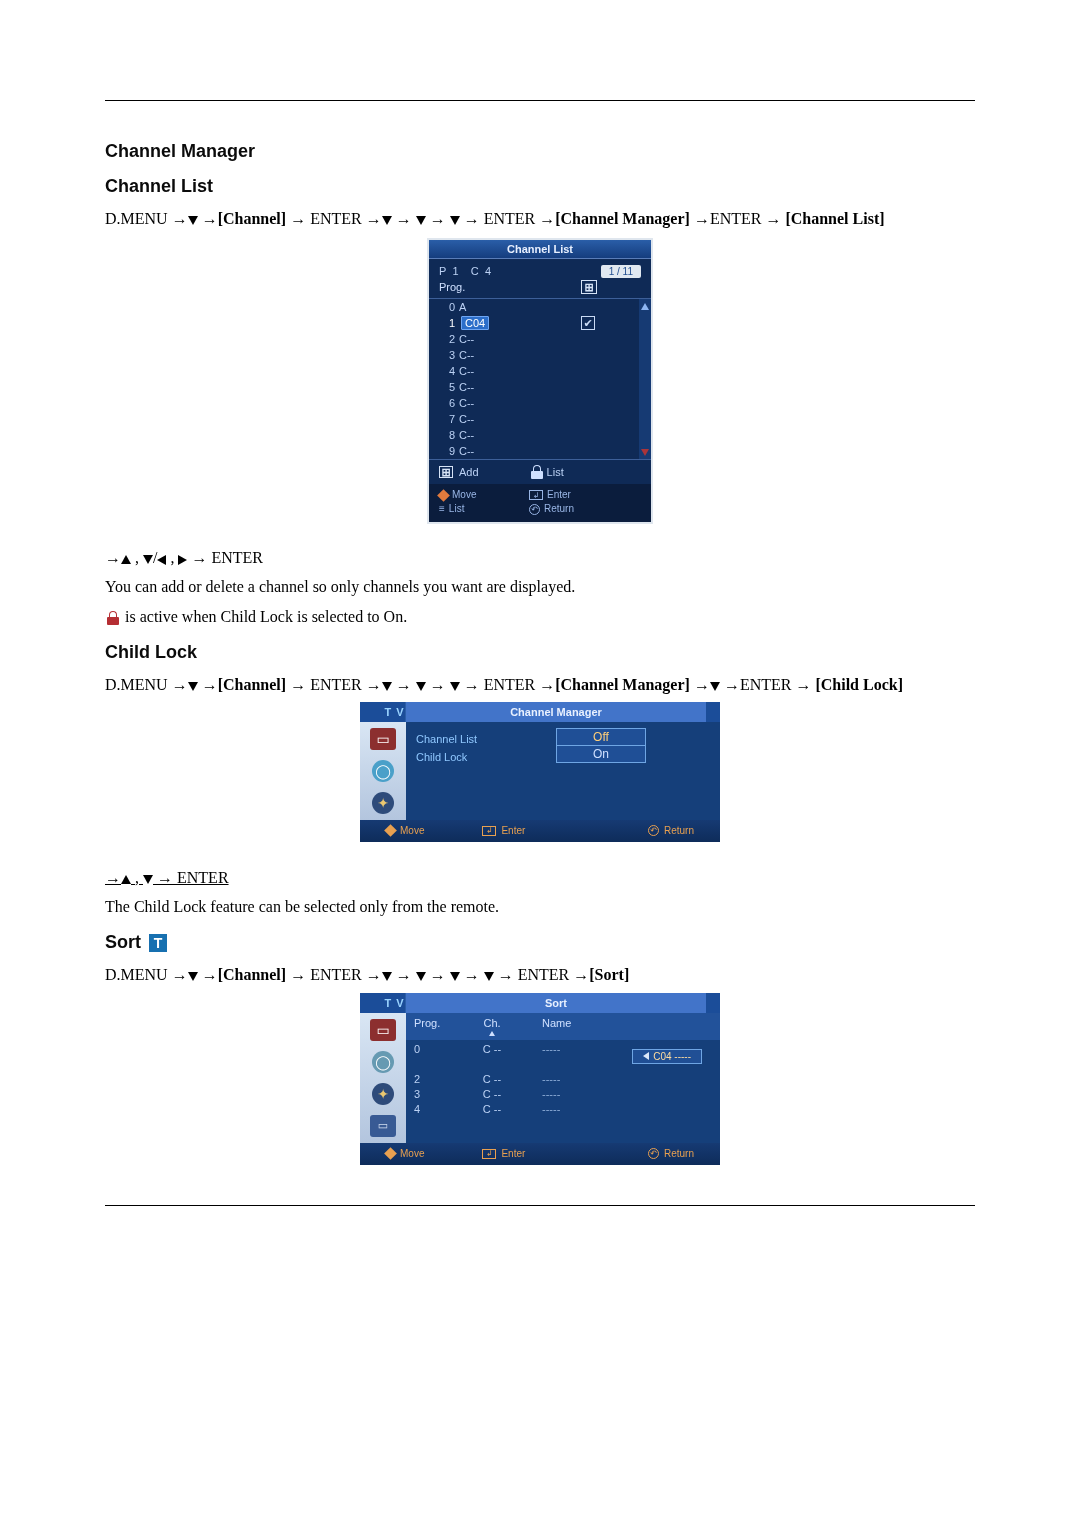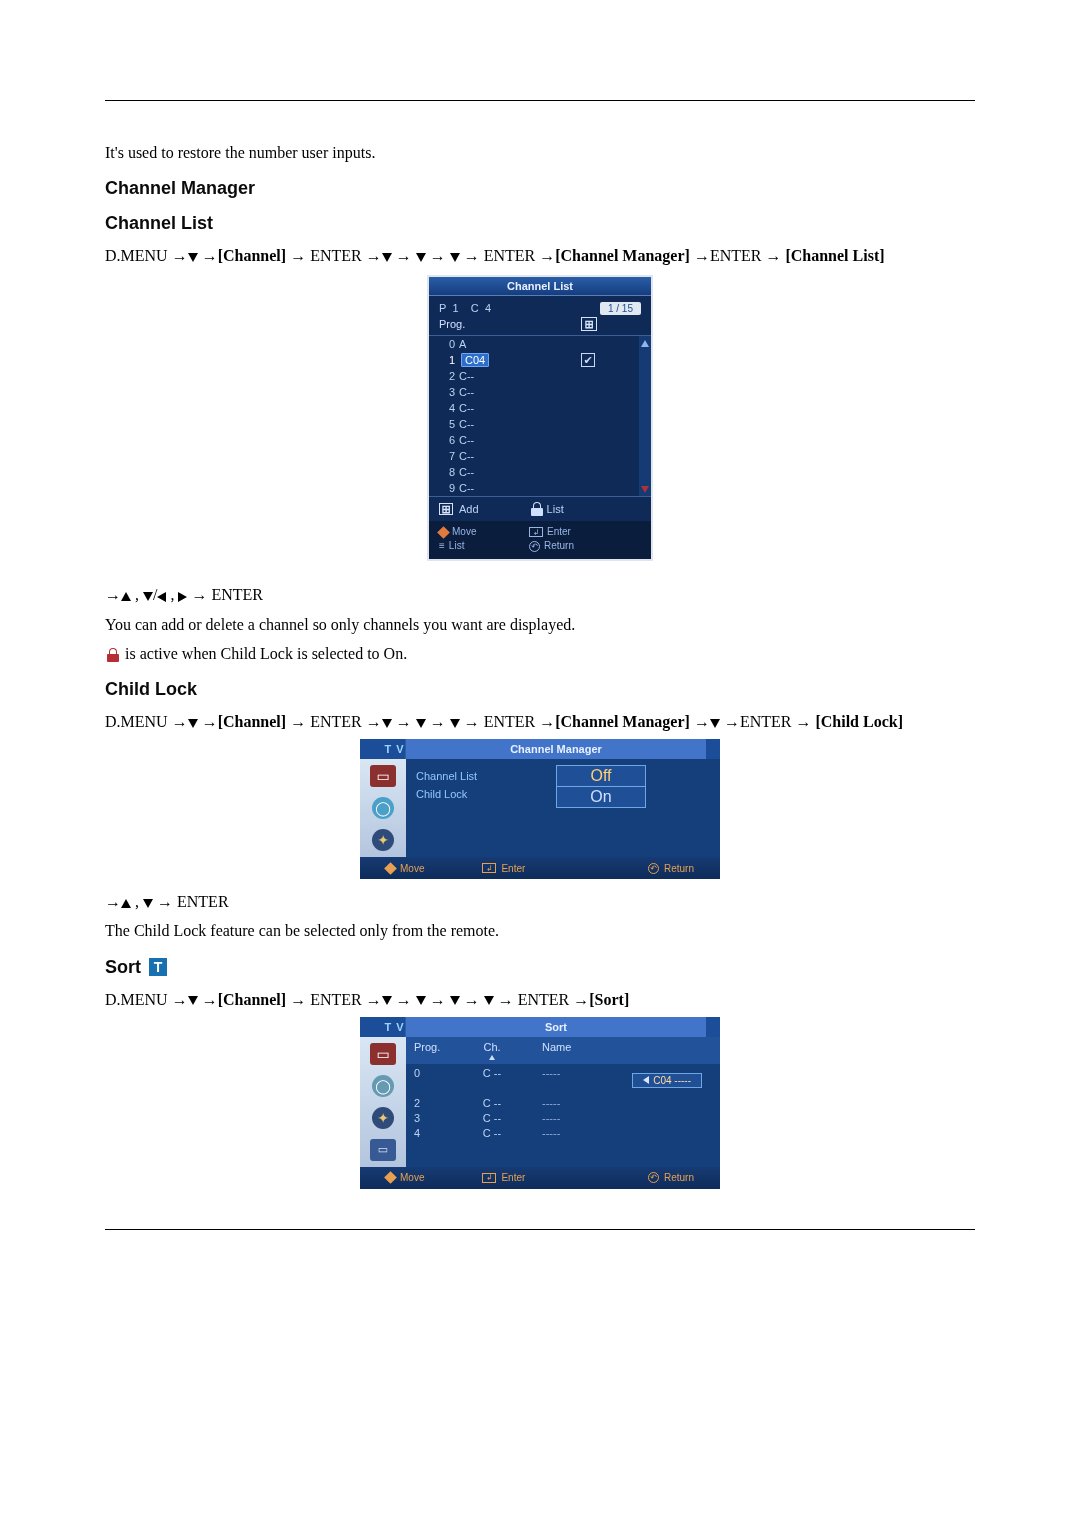--- a/index.html
+++ b/index.html
@@ -209,21 +209,21 @@
     display:flex;align-items:center;justify-content:center;font-size:14px;
   }
   .ic-tv { background:#8c2f2f; color:#fff; }
   .ic-globe { background:#4aa0c9; color:#fff; border-radius:50%; width:22px;height:22px; }
   .ic-gear { background:#2e4b7a; color:#eac770; border-radius:50%; width:22px;height:22px; }
   .cm-content { flex:1; padding: 8px 10px 10px 10px; }
   .cm-item { color:#90c8ff; padding: 3px 0; }
   .cm-values { margin-top: -38px; margin-left: 140px; width: 90px; }
   .cm-select-box {
     border: 1px solid #6fa6e4; background:#1f4f96;
-    text-align:center; padding:1px 0; color:#ffcf7a; font-size:16px;
+    text-align:center; padding:1px 0; color:#ffcf7a; font-size:12px;
   }
   .cm-select-box.on { color:#cfe0ff; border-top:none; }
   .cm-footer {
     height: 22px; background: linear-gradient(#163a73,#0e2c5a);
     display:flex; align-items:center; gap:18px; padding:0 26px;
     font-size:10px; color:#e8a050;
   }
   .cm-footer .cell { display:flex; align-items:center; gap:5px; }
   .cm-footer .label { color:#e8a050; }
   .cm-footer .ret-icon, .cm-footer .enter-icon { border-color:#e8a050; color:#e8a050; }
@@ -278,21 +278,20 @@
   .tri-up-tiny { width:0;height:0;border-left:3px solid transparent;border-right:3px solid transparent;border-bottom:5px solid #cfe0ff; margin:0 auto;}
   .sort-ch-col { display:flex; flex-direction:column; align-items:center; gap:2px; }
 
 </style>
 </head>
 <body>
 
 <div class="page">
   <div class="rule"></div>
 
-  <p class="para indent">It's used to restore the number user inputs.</p>
 
   <h2>Channel Manager</h2>
   <h2>Channel List</h2>
 
   <p class="para indent">
     <span>D.MENU</span>
     <span class="arrow"> →</span><span class="tri tri-down"></span>
     <span class="arrow"> →</span><span class="bold">[Channel]</span>
     <span class="arrow"> → </span><span>ENTER</span>
     <span class="arrow"> →</span><span class="tri tri-down"></span>
@@ -304,21 +303,21 @@
     <span class="arrow"> → </span><span class="bold">[Channel List]</span>
   </p>
 
   <div class="channel-list-panel">
     <div class="cl-title">Channel List</div>
     <div class="cl-header">
       <div class="pc">
         <span>P</span>&nbsp;&nbsp;<span>1</span>
         &nbsp;&nbsp;&nbsp;<span>C</span>&nbsp;&nbsp;<span>4</span>
       </div>
-      <div class="count">1 / 15</div>
+      <div class="count">1 / 11</div>
     </div>
     <div class="cl-prog-row">
       <span>Prog.</span>
       <span class="cl-plus">⊞</span>
     </div>
     <div class="cl-table">
       <div class="cl-row">
         <span class="num">0</span>
         <span class="name">A</span>
       </div>
@@ -469,21 +468,21 @@
           <span class="enter-icon">↲</span>
           <span class="label">Enter</span>
         </div>
       <div class="cell" style="margin-left:auto;">
           <span class="ret-icon">↶</span>
           <span class="label">Return</span>
         </div>
     </div>
   </div>
 
-  <p class="para indent" style="margin-top:11px;">
+  <p class="para indent" style="margin-top:24px;text-decoration:underline;">
     <span class="arrow">→</span><span class="tri tri-up"></span>
     <span>, </span><span class="tri tri-down"></span>
     <span class="arrow">→ </span><span>ENTER</span>
   </p>
   <p class="para indent">The Child Lock feature can be selected only from the remote.</p>
 
   <h2 class="sort-heading">
     <span>Sort</span>
     <span class="T-icon">T</span>
   </h2>

